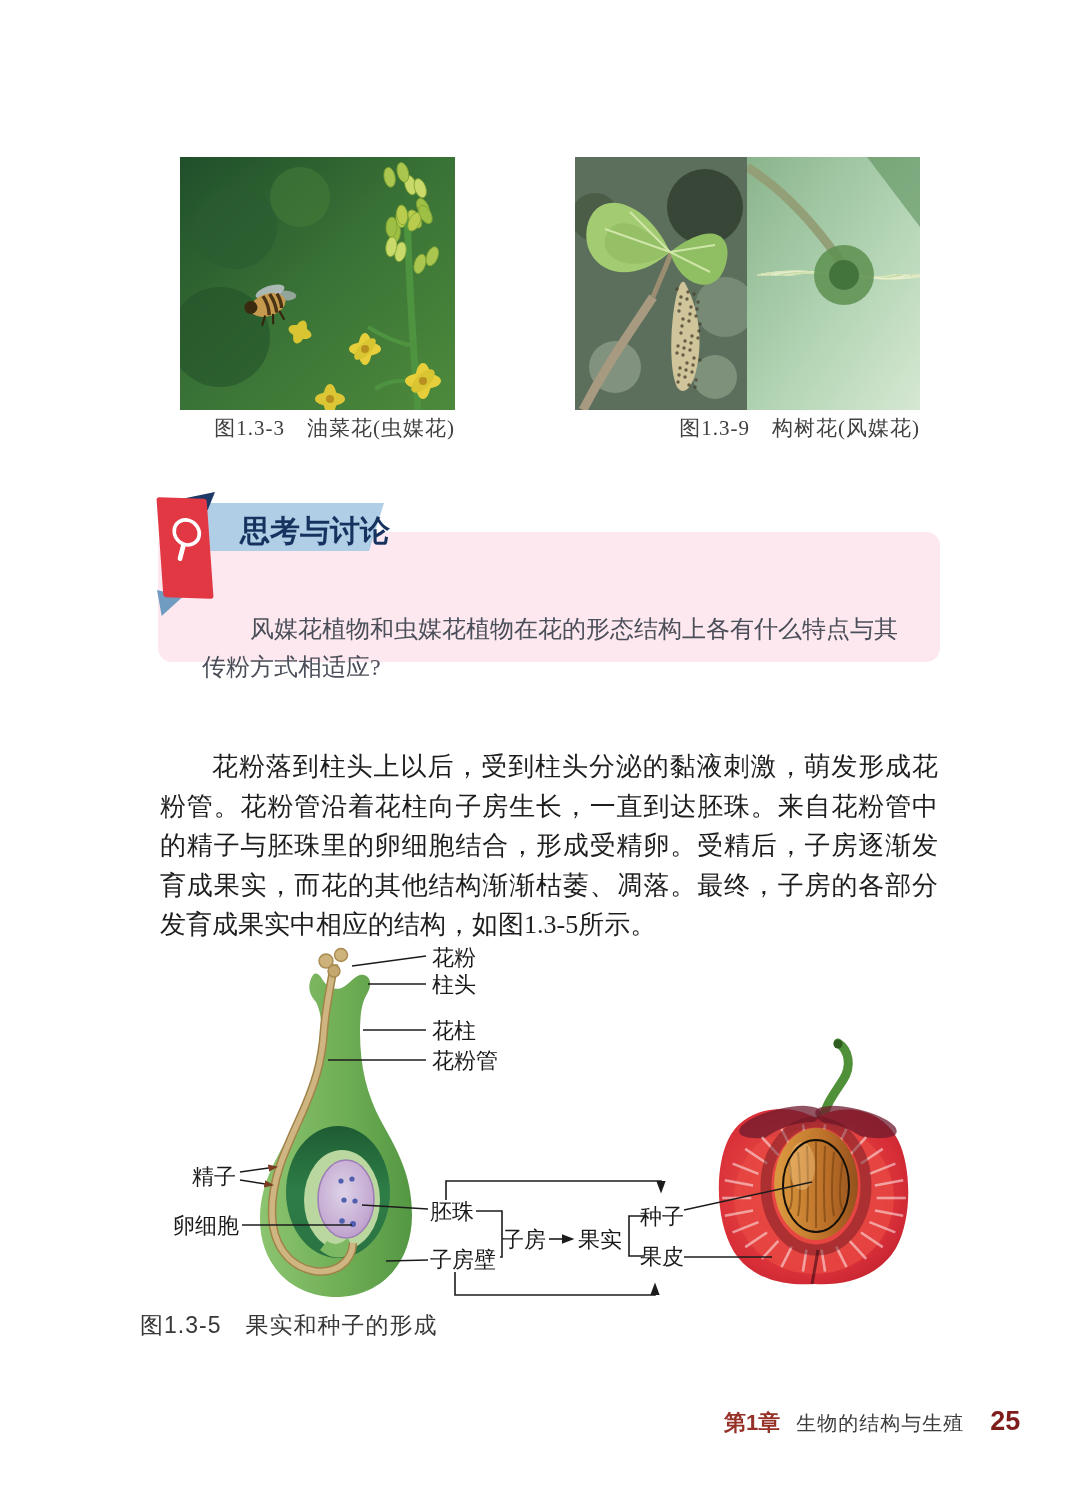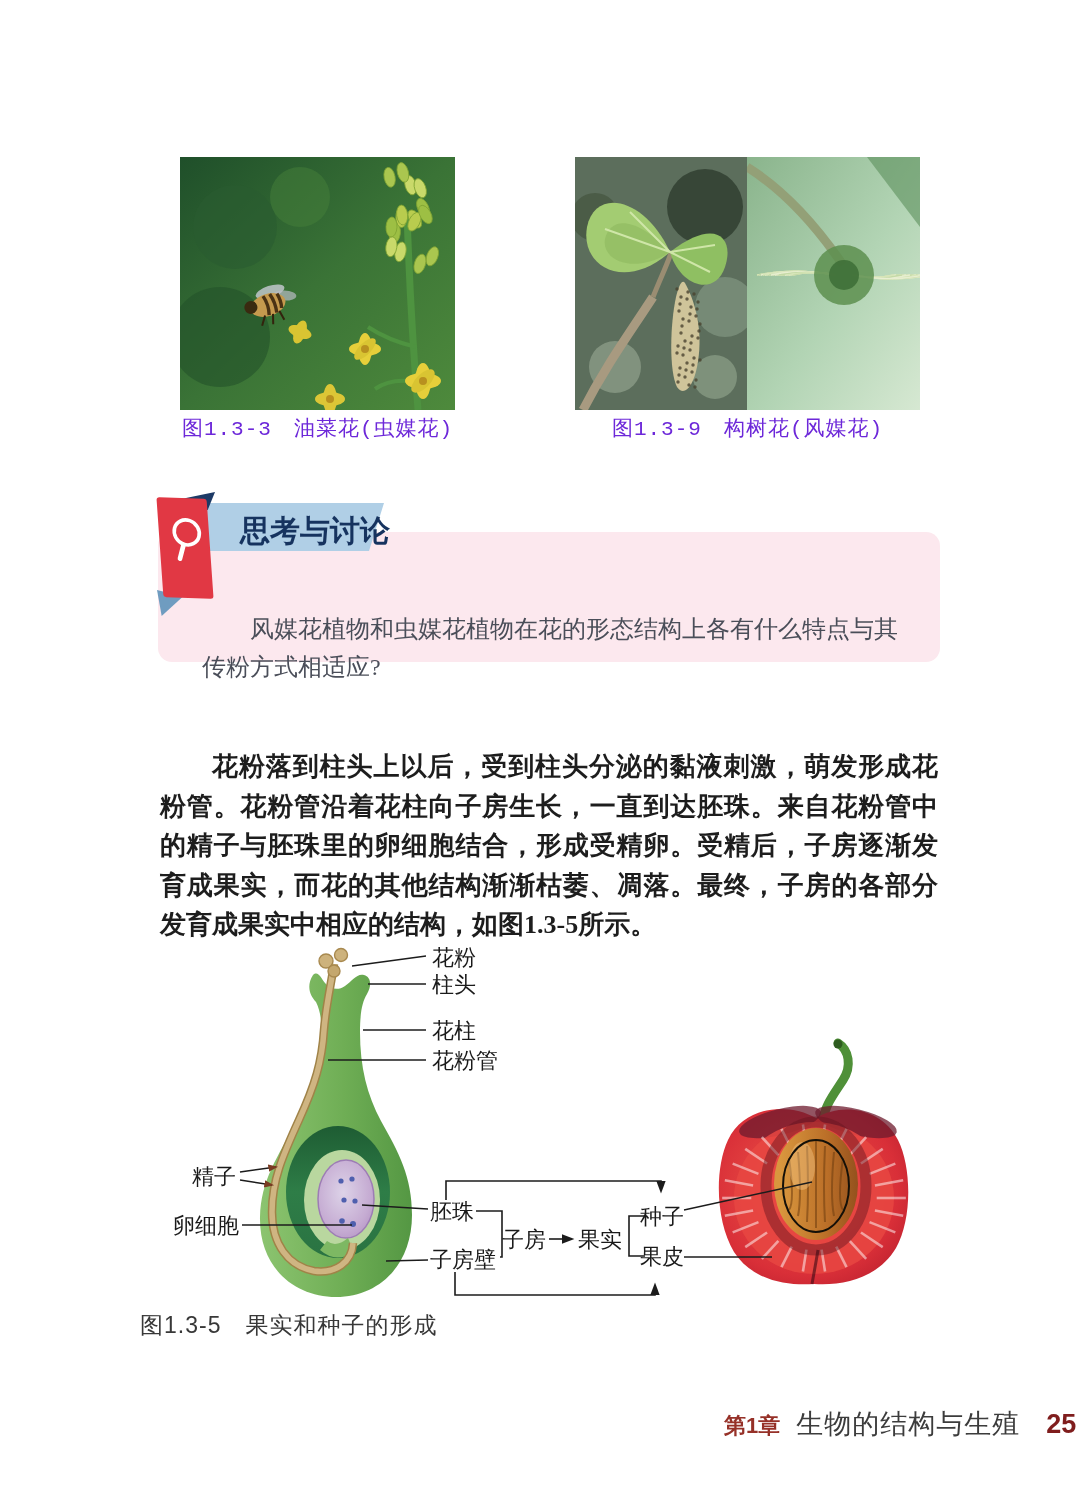--- a/index.html
+++ b/index.html
@@ -1,51 +1,51 @@
 <!DOCTYPE html>
 <html><head>
 <meta charset="utf-8">
 <style>
   html,body{margin:0;padding:0;background:#ffffff;}
   .page{position:relative;width:1082px;height:1508px;background:#fff;overflow:hidden;
         font-family:"Liberation Sans",sans-serif;}
   
   .photo{position:absolute;overflow:hidden;}
   .photo svg{display:block;}
-  .fig-caption{position:absolute;top:414px;font-size:21px;color:#6d28d9;text-align:center;
-        letter-spacing:1px;font-family:Liberation Mono, monospace;}
+  .fig-caption{position:absolute;top:414px;font-size:21px;color:#404040;text-align:right;
+        letter-spacing:1px;font-family:Liberation Serif, serif;}
   
   .pink-box{position:absolute;left:158px;top:532px;width:782px;height:130px;
         background:#fce8ee;border-radius:14px;}
   .td-banner{position:absolute;left:176px;top:503px;width:208px;height:48px;background:#b0cfe6;
         clip-path:polygon(0 0,100% 0,calc(100% - 15px) 100%,0 100%);}
   .td-title{position:absolute;left:240px;top:511px;font-size:30px;font-weight:bold;color:#16335f;}
   .td-navy{position:absolute;left:163px;top:492px;width:52px;height:18px;background:#1d3a66;
         clip-path:polygon(0 60%,100% 0,86% 100%,6% 100%);}
   .td-steel{position:absolute;left:157px;top:590px;width:26px;height:26px;background:#6f9cc0;
         clip-path:polygon(0 0,100% 25%,18% 100%);}
   .td-red{position:absolute;left:160px;top:498px;width:50px;height:100px;background:#e13844;
         transform:skewX(6deg) rotate(2deg);border-radius:3px;}
   .td-question{position:absolute;left:202px;top:566px;width:706px;font-size:24px;line-height:38px;
         color:#4a4e59;text-indent:2em;font-family:"Liberation Serif",serif;margin-top:44px;}
   
   .body-par{position:absolute;left:160px;top:721px;width:778px;font-size:26px;line-height:39.5px;
-        color:#1d1d1d;text-align:justify;text-indent:2em;font-family:"Liberation Serif",serif;font-weight:bold;}
+        color:#1d1d1d;text-align:justify;text-indent:2em;font-family:"Liberation Serif",serif;}
   
   .diagram{position:absolute;left:140px;top:930px;width:820px;height:400px;}
   .lbl{font-family:"Liberation Serif",serif;font-size:22px;fill:#1a1a1a;}
   .lblc{text-anchor:middle;}
   .flow{stroke:#1c1c1c;stroke-width:1.6;fill:none;}
   .leader{stroke:#1c1c1c;stroke-width:1.4;fill:none;}
   .formation-caption{position:absolute;left:140px;top:1310px;width:820px;text-align:left;
         font-size:23px;color:#383838;letter-spacing:1px;}
   
   .footer{position:absolute;left:724px;top:1406px;display:flex;align-items:baseline;}
   .footer .chapter{font-size:22px;font-weight:bold;color:#963128;}
-  .footer .sec{font-size:27px;color:#3c3c3c;margin-left:16px;letter-spacing:1px;}
+  .footer .sec{font-size:20px;color:#3c3c3c;margin-left:16px;letter-spacing:1px;}
   .footer .pnum{font-size:27px;font-weight:bold;color:#7f1d1d;margin-left:26px;}
 </style>
 </head>
 <body>
 
 <div class="page">
 
   <div class="photo" style="left:180px;top:157px;width:275px;height:253px;">
     <svg width="275" height="253" viewBox="0 0 275 253">
       <defs>

